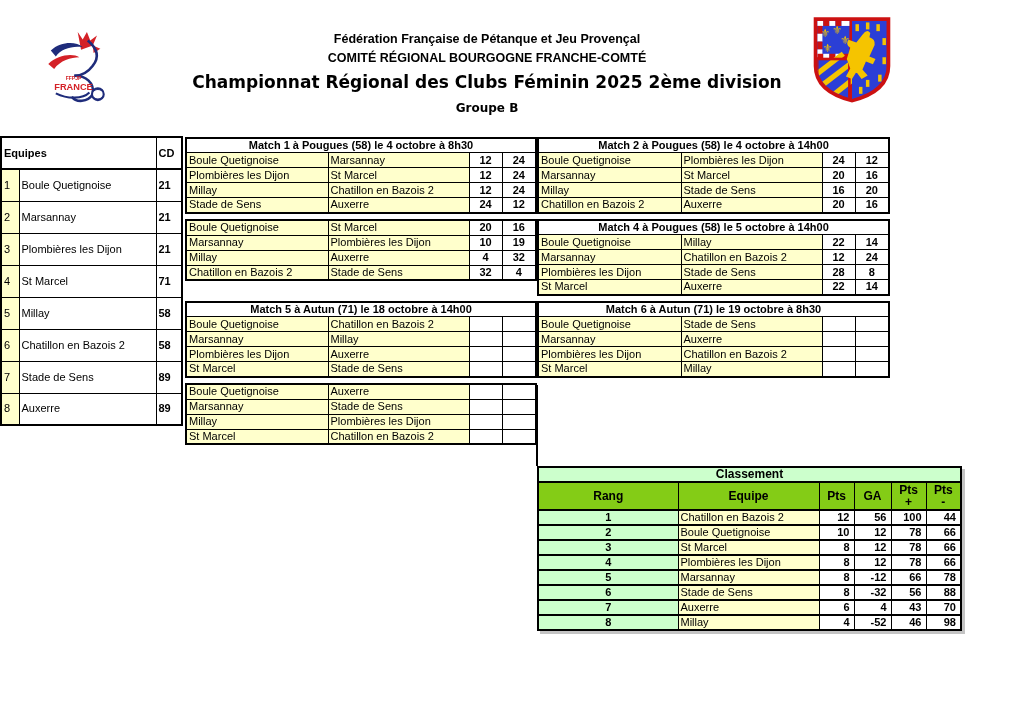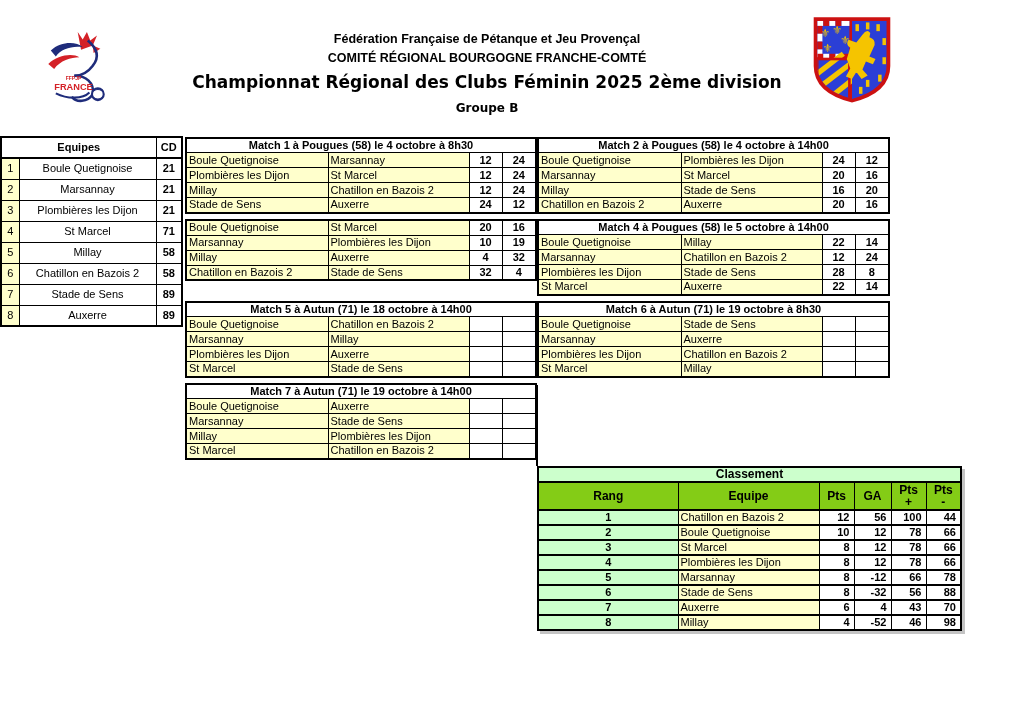--- a/index.html
+++ b/index.html
@@ -13,21 +13,21 @@
   .hdr .l1 { font-size:12.5px; font-weight:bold; line-height:19px; }
   .hdr .l2 { font-size:12.5px; font-weight:bold; line-height:19px; }
   .hdr .l3 { font-family:"DejaVu Sans",sans-serif; font-size:17px; font-weight:bold; line-height:25px; margin-top:2px; }
   .hdr .l4 { font-family:"DejaVu Sans",sans-serif; font-size:12px; font-weight:bold; line-height:22px; margin-top:2px; }
 
   table { border-collapse:collapse; table-layout:fixed; position:absolute; background:#fff; border:2px solid #000; }
   td { border:1px solid #000; font-size:11px; line-height:13px; padding:0 2px; overflow:hidden; white-space:nowrap; vertical-align:middle; }
 
   
   #teams { left:0px; top:136px; }
-  #teams td { height:21px; text-align:center; }
+  #teams td { height:32px; text-align:left; }
   #teams .hd td { font-weight:bold; border-bottom:2px solid #000; }
   #teams .num { background:#FFFFCC; }
   #teams .cd  { font-weight:bold; }
 
   
   .match { width:350px; }
   .match td { height:15px; }
   .match .mtitle td { height:14px; font-weight:bold; text-align:center; }
   .match .t { background:#FFFFCC; }
   .match .s { text-align:center; font-weight:bold; }
@@ -406,23 +406,20 @@
     </table>
 
   <table class="match" style="left:185px;top:383px">
     <colgroup>
         <col style="width:142px">
         <col style="width:141px">
         <col style="width:33px">
         <col style="width:34px">
       </colgroup>
     <tbody>
-        <tr class="mtitle">
-          <td colspan="4">Match 7 à Autun (71) le 19 octobre à 14h00</td>
-        </tr>
     <tr>
           <td class="t">Boule Quetignoise</td>
           <td class="t">Auxerre</td>
           <td class="s"></td>
           <td class="s"></td>
         </tr>
     <tr>
           <td class="t">Marsannay</td>
           <td class="t">Stade de Sens</td>
           <td class="s"></td>

